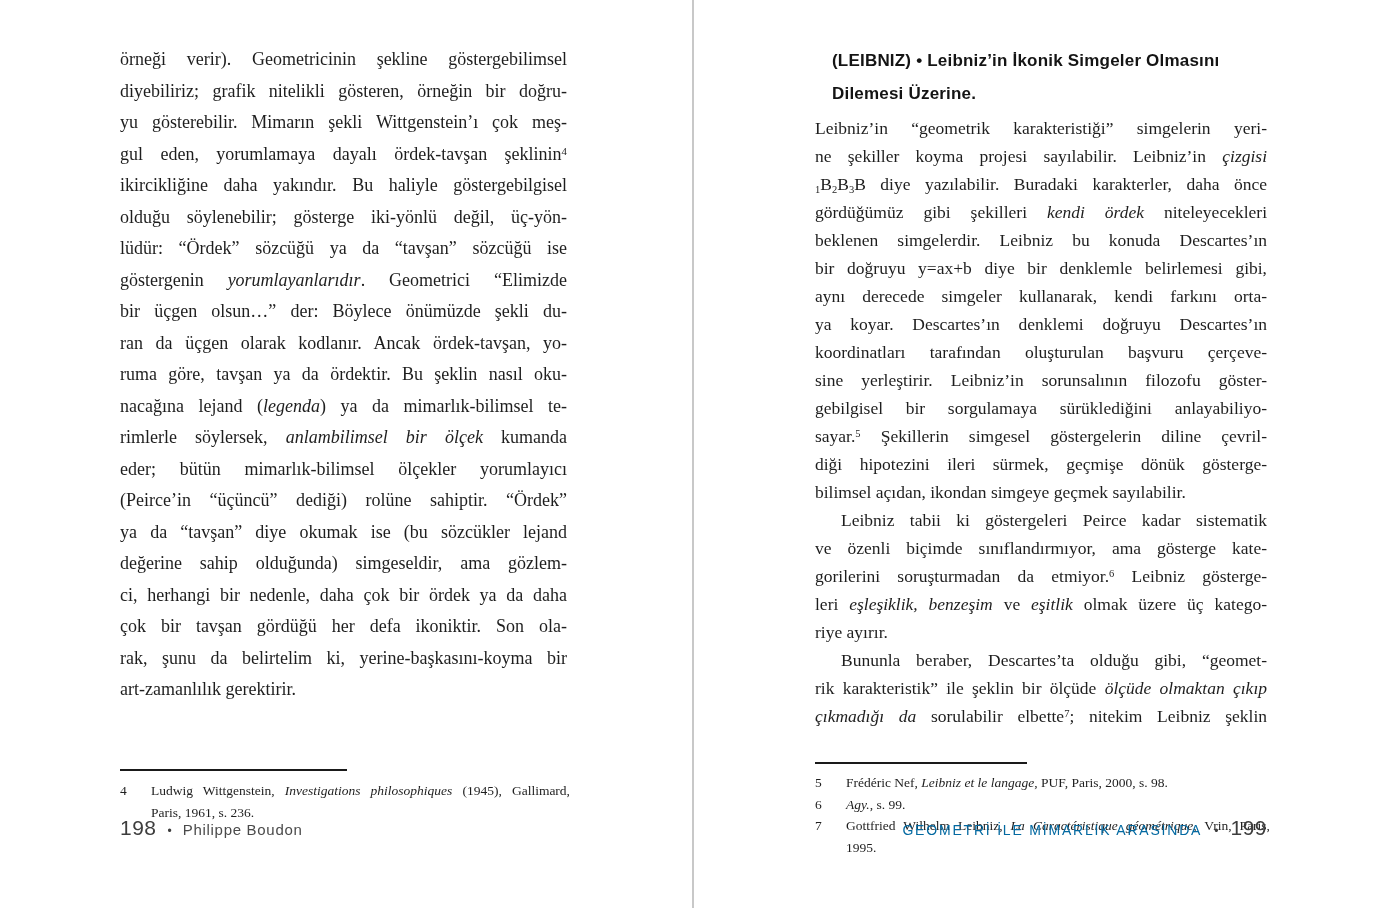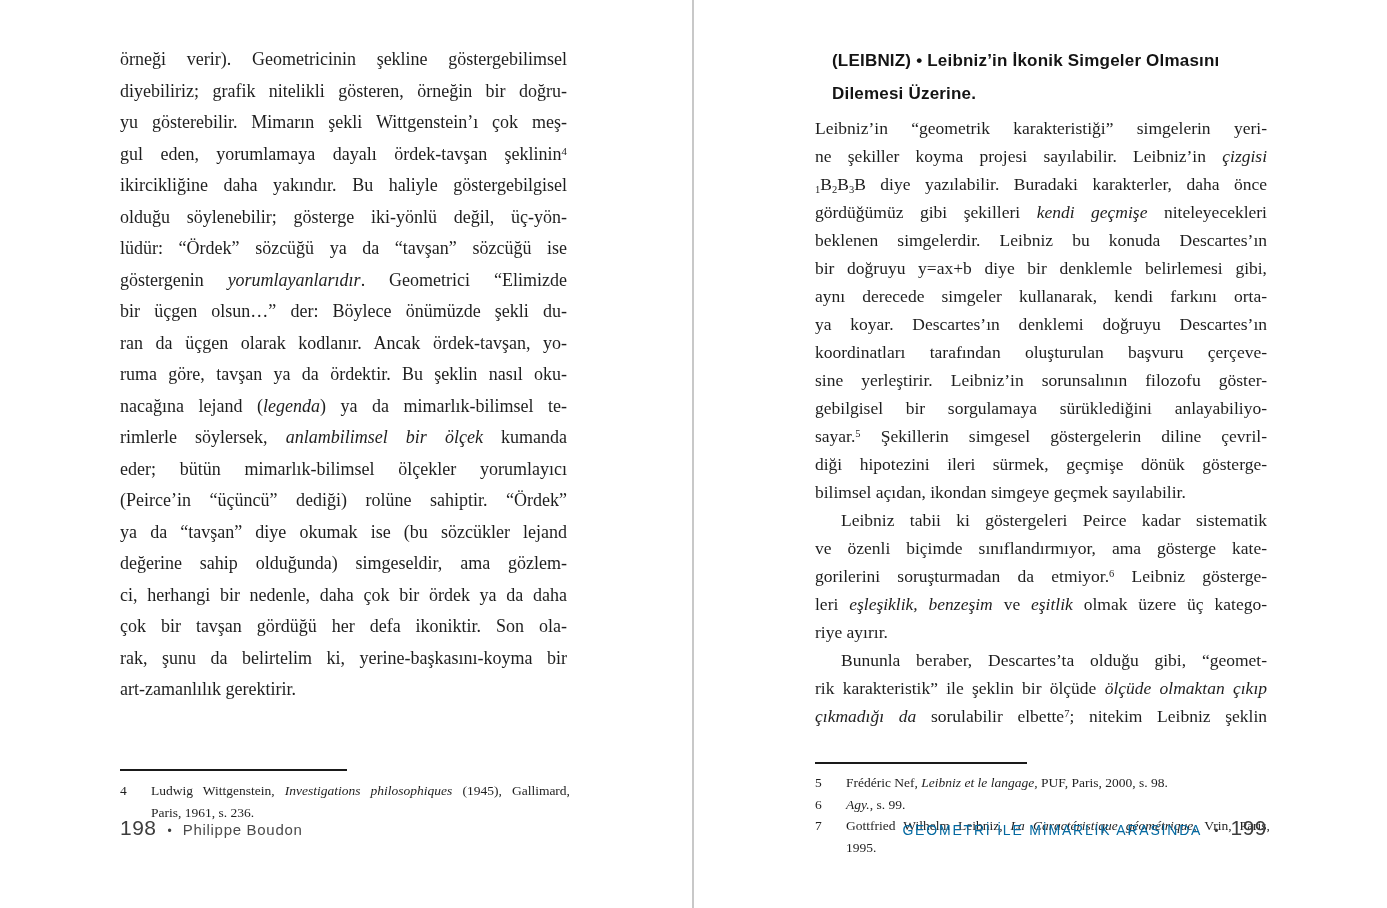--- a/index.html
+++ b/index.html
@@ -122,21 +122,21 @@
     <h2 class="heading">
         <div class="line">(LEIBNIZ) <b>• Leibniz’in İkonik Simgeler Olmasını</b></div>
         <div class="line"><b>Dilemesi Üzerine.</b></div>
       </h2>
   </div>
 
   <div class="right-body">
       <div class="line">Leibniz’in “geometrik karakteristiği” simgelerin yeri-</div>
       <div class="line">ne şekiller koyma projesi sayılabilir. Leibniz’in <i>çizgisi</i></div>
       <div class="line"><sub>1</sub>B<sub>2</sub>B<sub>3</sub>B diye yazılabilir. Buradaki karakterler, daha önce</div>
-      <div class="line">gördüğümüz gibi şekilleri <i>kendi geçmişe</i> niteleyecekleri</div>
+      <div class="line">gördüğümüz gibi şekilleri <i>kendi ördek</i> niteleyecekleri</div>
       <div class="line">beklenen simgelerdir. Leibniz bu konuda Descartes’ın</div>
       <div class="line">bir doğruyu y=ax+b diye bir denklemle belirlemesi gibi,</div>
       <div class="line">aynı derecede simgeler kullanarak, kendi farkını orta-</div>
       <div class="line">ya koyar. Descartes’ın denklemi doğruyu Descartes’ın</div>
       <div class="line">koordinatları tarafından oluşturulan başvuru çerçeve-</div>
       <div class="line">sine yerleştirir. Leibniz’in sorunsalının filozofu göster-</div>
       <div class="line">gebilgisel bir sorgulamaya sürüklediğini anlayabiliyo-</div>
       <div class="line">sayar.<sup>5</sup> Şekillerin simgesel göstergelerin diline çevril-</div>
       <div class="line">diği hipotezini ileri sürmek, geçmişe dönük gösterge-</div>
       <div class="line last">bilimsel açıdan, ikondan simgeye geçmek sayılabilir.</div>

